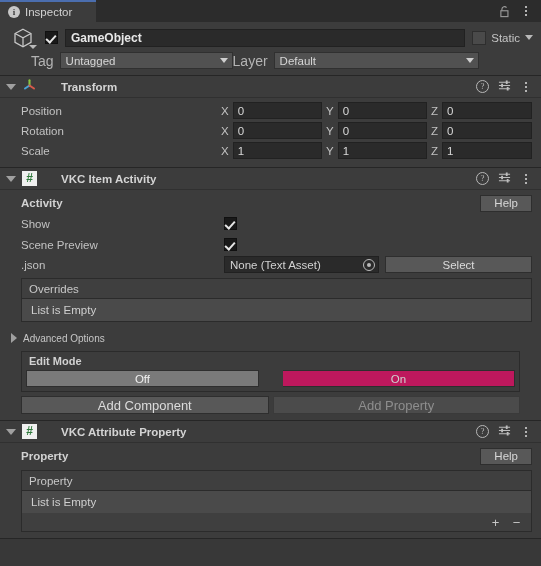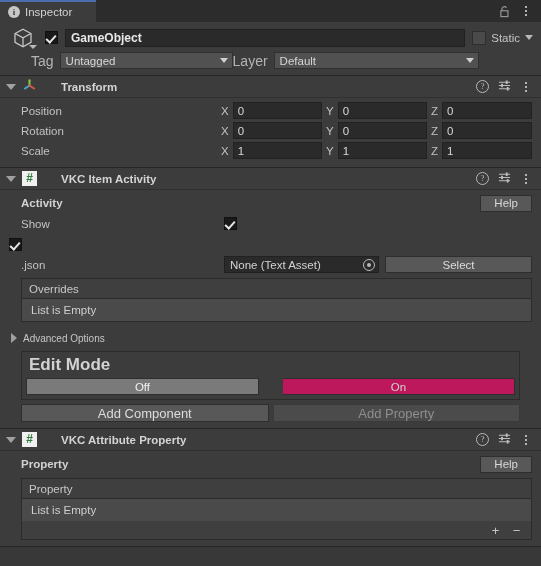--- a/index.html
+++ b/index.html
@@ -305,21 +305,21 @@
     margin-top: 6px;
   }
   .foldout-lbl { color:#c6c6c6; font-size:10px; }
 
   .edit-box {
     margin: 3px 12px 0 12px;
     border: 1px solid #2b2b2b;
     padding: 3px 4px 4px 4px;
     box-sizing:border-box;
   }
-  .edit-lbl { font-weight:bold; color:#d2d2d2; font-size:17px; padding-left: 3px; margin-bottom:3px;}
+  .edit-lbl { font-weight:bold; color:#d2d2d2; font-size:11px; padding-left: 3px; margin-bottom:3px;}
   .seg { display:flex; height:17px; }
   .seg div {
     flex:1;
     display:flex;align-items:center;justify-content:center;
     font-size:11.5px;
     border:1px solid #2e2e2e;
     box-sizing:border-box;
   }
   .seg .on-sel { background:#7a7a7a; color:#efefef; }
   .seg .off-sel { background:#be185d; color:#d0d0d0; border-left:0;margin-left:24px; }
@@ -525,20 +525,21 @@
       <span class="section-title">Activity</span>
       <span class="help-btn">Help</span>
     </div>
 
     <div class="check-row">
       <span class="prop-lbl">Show</span>
       <span class="cb checked"></span>
     </div>
 
     <div class="check-row">
+      <span class="prop-lbl">Scene Preview</span>
       <span class="cb checked"></span>
     </div>
 
     <div class="obj-row">
       <span class="prop-lbl" style="width:215px">.json</span>
       <span class="obj-field">
         <span>None (Text Asset)</span>
         <span class="target-icon">
             <i></i>
           </span>

